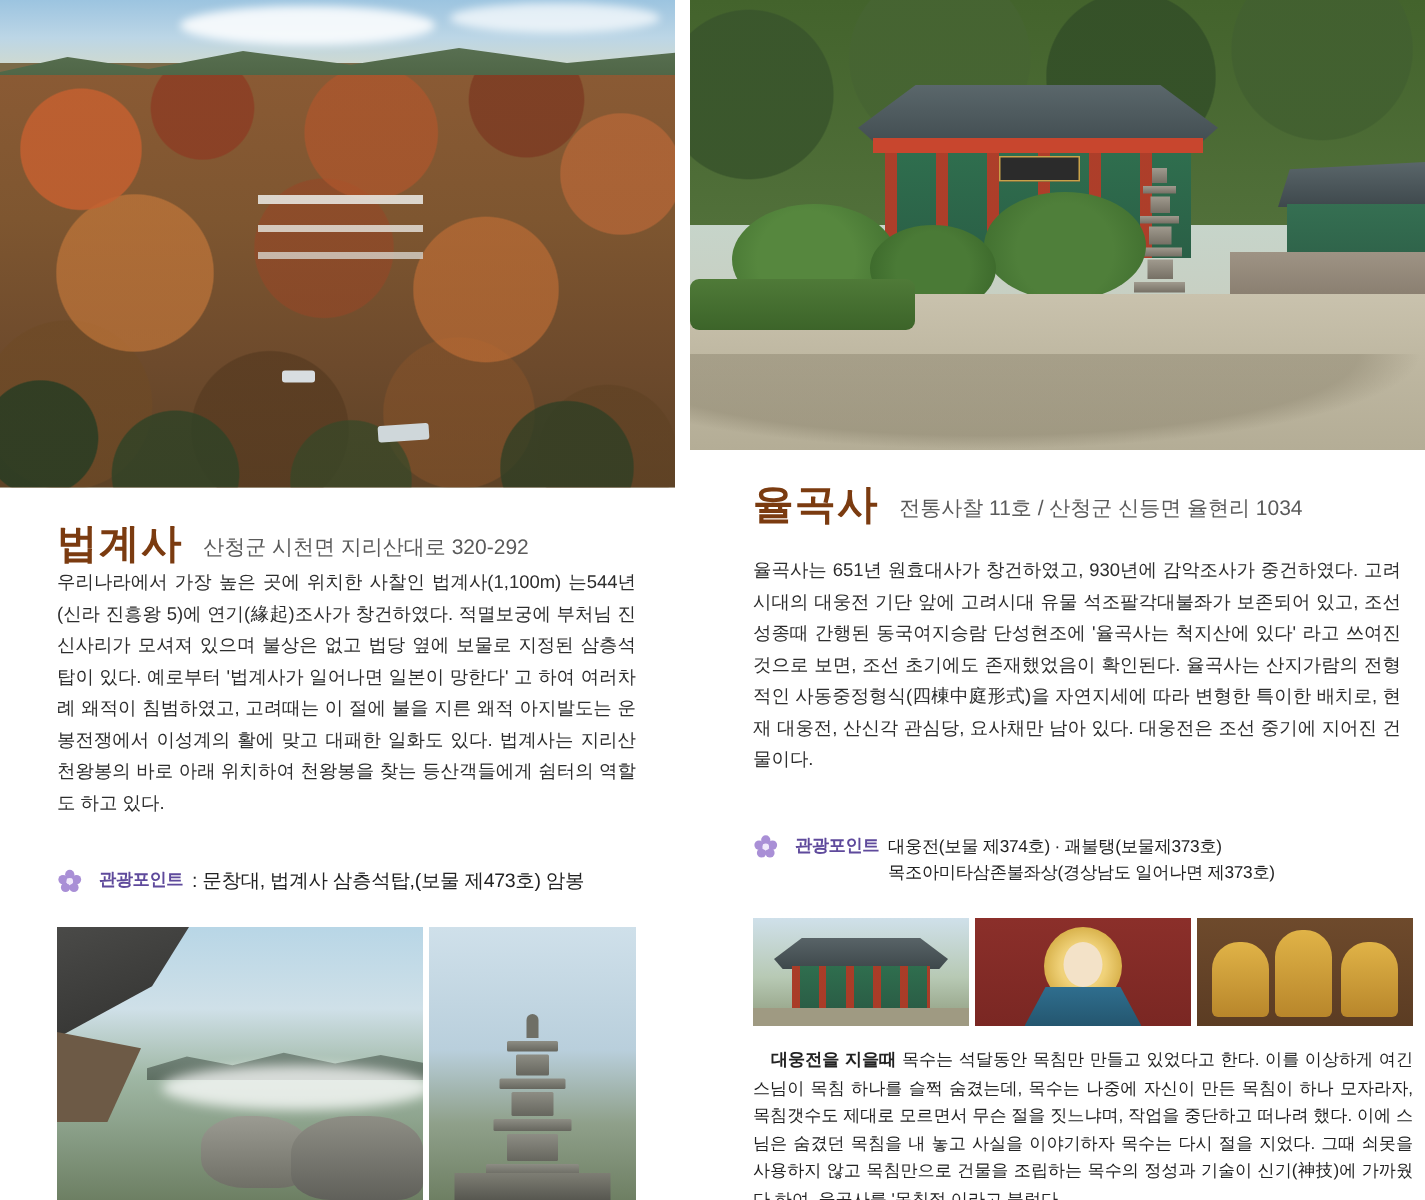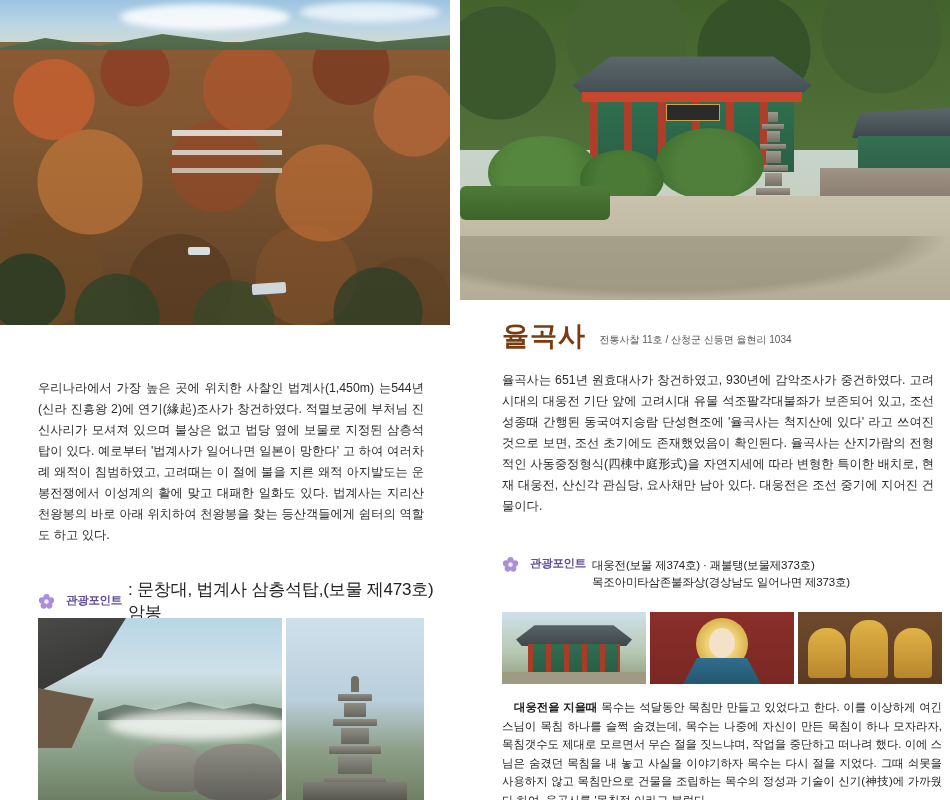--- a/index.html
+++ b/index.html
@@ -110,21 +110,21 @@
     font-family: "Liberation Serif", serif;
     font-size: 27px;
     font-weight: bold;
     color: #7b3b10;
     letter-spacing: 1px;
     display: inline-block;
     vertical-align: baseline;
   }
   .temple-sub {
     display: inline-block;
-    font-size: 10px;
+    font-size: 14px;
     color: #5a5a5a;
     margin-left: 9px;
     vertical-align: baseline;
     position: relative;
     top: -2px;
   }
   .left-body {
     position: absolute;
     left: 38px;
     top: 378px;
@@ -149,21 +149,21 @@
     white-space: nowrap;
   }
   .flower-icon { display: inline-block; width: 17px; height: 17px; }
   .point-label {
     font-size: 11.5px;
     font-weight: bold;
     color: #5f4a9c;
     letter-spacing: -0.3px;
   }
   .point-text {
-    font-size: 17px;
+    font-size: 13px;
     color: #222;
     letter-spacing: -0.2px;
   }
 
   .left-thumbs {
     position: absolute;
     left: 38px;
     top: 618px;
     width: 386px;
     height: 182px;
@@ -453,22 +453,26 @@
       <div class="cloud1"></div>
       <div class="cloud2"></div>
       <div class="ridge"></div>
       <div class="forest"></div>
       <div class="tree-dark"></div>
       <div class="village"></div>
       <div class="roof1"></div>
       <div class="roof2"></div>
     </div>
 
-
-    <div class="left-body">우리나라에서 가장 높은 곳에 위치한 사찰인 법계사(1,450m) 는544년(신라 진흥왕 2)에 연기(緣起)조사가 창건하였다. 적멸보궁에 부처님 진신사리가 모셔져 있으며 불상은 없고 법당 옆에 보물로 지정된 삼층석탑이 있다. 예로부터 '법계사가 일어나면 일본이 망한다' 고 하여 여러차례 왜적이 침범하였고, 고려때는 이 절에 불을 지른 왜적 아지발도는 운봉전쟁에서 이성계의 활에 맞고 대패한 일화도 있다. 법계사는 지리산 천왕봉의 바로 아래 위치하여 천왕봉을 찾는 등산객들에게 쉼터의 역할도 하고 있다.</div>
+    <div class="left-title-block">
+      <span class="temple-name">법계사</span>
+      <span class="temple-sub">산청군 시천면 지리산대로 320-292</span>
+    </div>
+
+    <div class="left-body">우리나라에서 가장 높은 곳에 위치한 사찰인 법계사(1,100m) 는544년(신라 진흥왕 5)에 연기(緣起)조사가 창건하였다. 적멸보궁에 부처님 진신사리가 모셔져 있으며 불상은 없고 법당 옆에 보물로 지정된 삼층석탑이 있다. 예로부터 '법계사가 일어나면 일본이 망한다' 고 하여 여러차례 왜적이 침범하였고, 고려때는 이 절에 불을 지른 왜적 아지발도는 운봉전쟁에서 이성계의 활에 맞고 대패한 일화도 있다. 법계사는 지리산 천왕봉의 바로 아래 위치하여 천왕봉을 찾는 등산객들에게 쉼터의 역할도 하고 있다.</div>
 
     <div class="left-point">
       <span class="point-badge">
         <span class="flower-icon">
           <svg width="17" height="17" viewBox="0 0 17 17">
             <g fill="#a98fd6">
               <circle cx="8.5" cy="4" r="3.1"></circle>
               <circle cx="13" cy="7.4" r="3.1"></circle>
               <circle cx="11.3" cy="12.6" r="3.1"></circle>
               <circle cx="5.7" cy="12.6" r="3.1"></circle>

